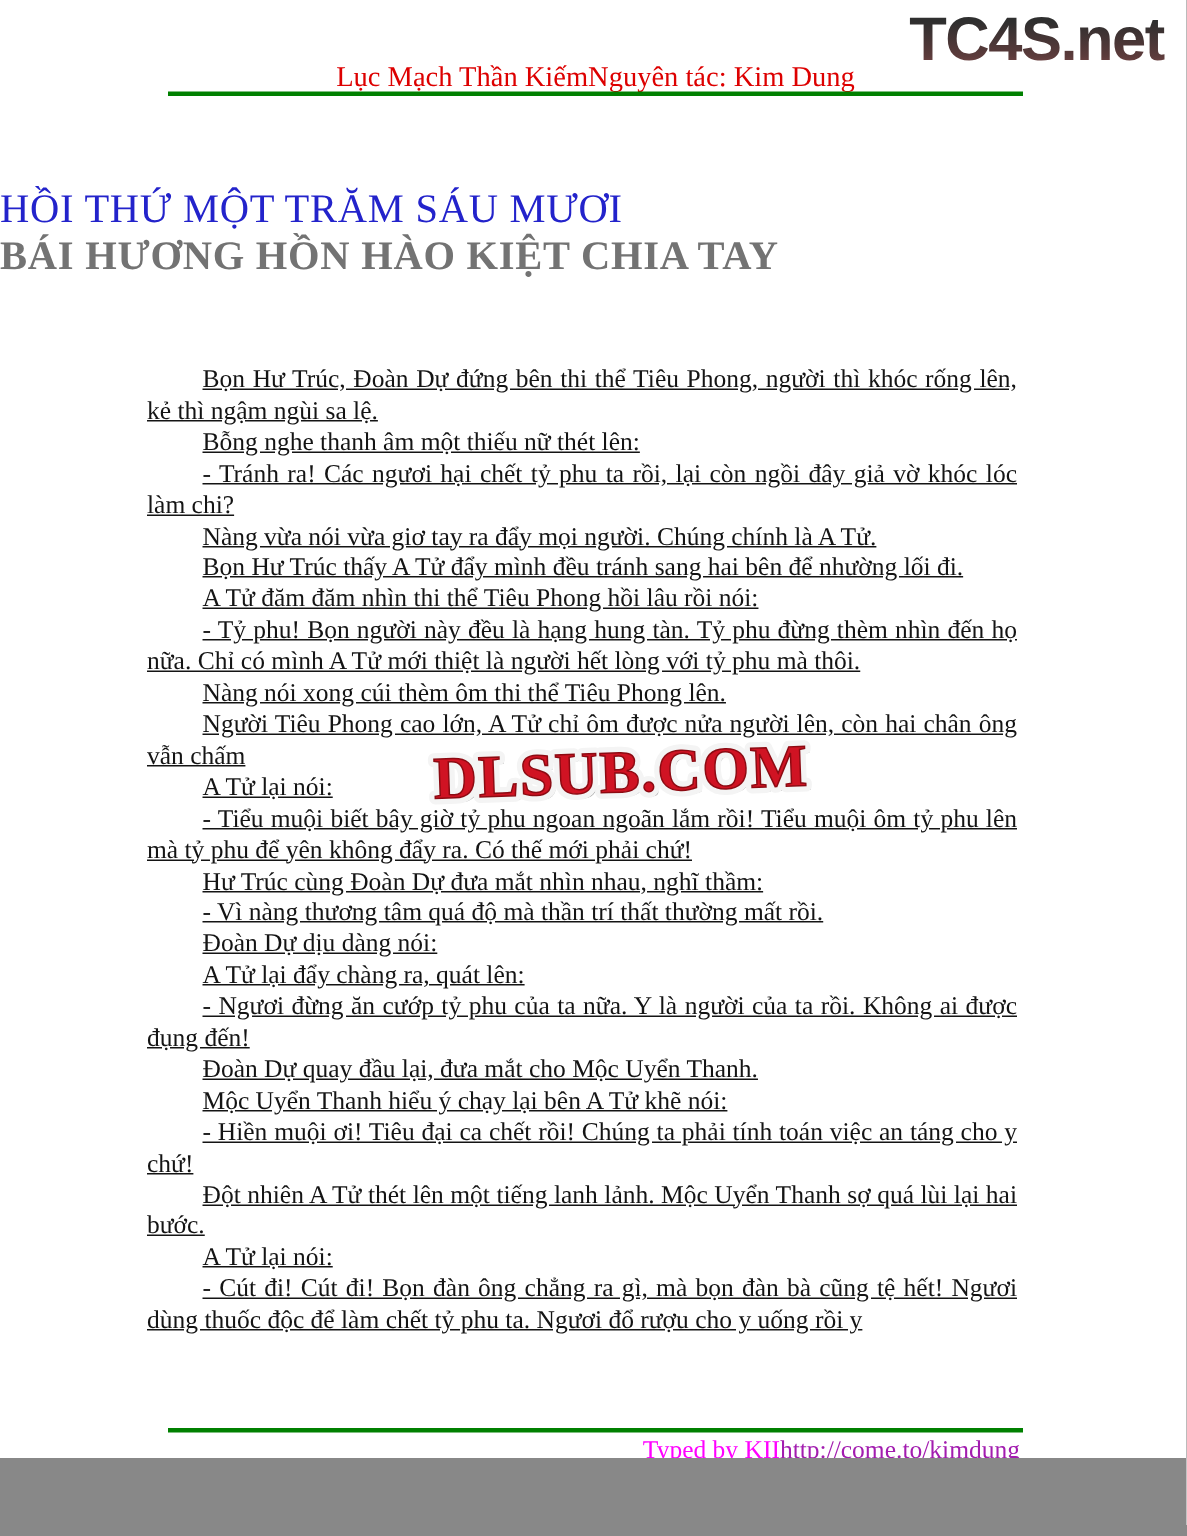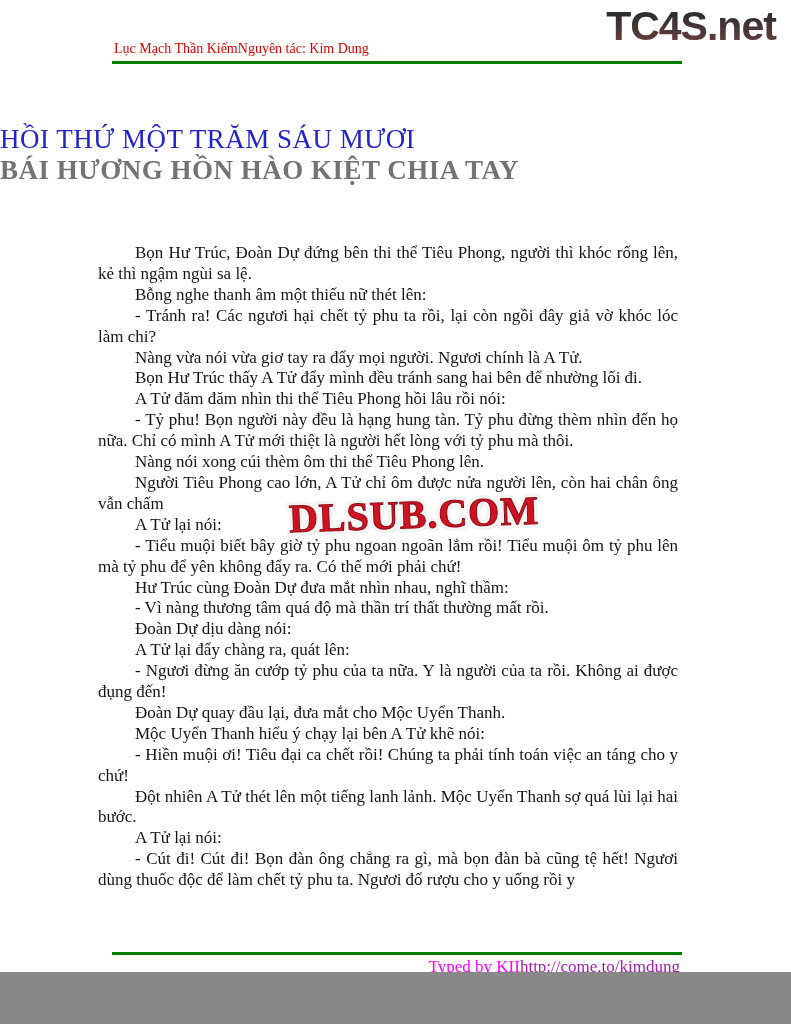--- a/index.html
+++ b/index.html
@@ -11,22 +11,22 @@
     overflow:hidden;
     font-family:"Liberation Serif", serif;
   }
 
   
   .tc4s-logo { position:absolute; top:2px; right:0; }
 
   
   .header-row {
     position:absolute; top:41px; left:114px; width:566px;
-    display:flex; justify-content:flex-start;
-    font-size:14px; color:#dd0000;
+    display:flex; justify-content:center;
+    font-size:19px; color:#dd0000;
   }
   .header-rule {
     position:absolute; top:61px; left:112px; width:570px; height:3px;
     background:#008000;
   }
 
   
   .chapter {
     position:absolute; top:124px; left:0; width:100%;
     text-align:left; font-size:27px; line-height:31px;
@@ -34,21 +34,21 @@
   }
   .chapter-line1 { color:#2323cb; }
   .chapter-line2 { color:#737373;font-weight:bold; }
 
   
   .body-text {
     position:absolute; top:243px; left:98px; width:580px;
     font-size:17px; line-height:20.9px; color:#141414;
     text-align:justify;
   }
-  .body-text p { margin:0; text-indent:37px; }
+  .body-text p { margin:0; text-indent:37px;text-decoration:underline; }
 
   
   .watermark { position:absolute; left:246px; top:482px; }
   .wm-shadow { font:bold 40px "Liberation Serif", serif; letter-spacing:1px;
                fill:#9a9a9a; }
   .wm-stroke { font:bold 40px "Liberation Serif", serif; letter-spacing:1px;
                fill:none; stroke:#f4f4f4; stroke-width:8; stroke-linejoin:round; }
   .wm-fill   { font:bold 40px "Liberation Serif", serif; letter-spacing:1px;
                fill:#d01323; stroke:#8c0a12; stroke-width:1; }
 
@@ -98,21 +98,21 @@
 
   <div class="chapter">
     <div class="chapter-line1">HỒI THỨ MỘT TRĂM SÁU MƯƠI</div>
     <div class="chapter-line2">BÁI HƯƠNG HỒN HÀO KIỆT CHIA TAY</div>
   </div>
 
   <div class="body-text">
       <p>Bọn Hư Trúc, Đoàn Dự đứng bên thi thể Tiêu Phong, người thì khóc rống lên, kẻ thì ngậm ngùi sa lệ.</p>
       <p>Bỗng nghe thanh âm một thiếu nữ thét lên:</p>
       <p>- Tránh ra! Các ngươi hại chết tỷ phu ta rồi, lại còn ngồi đây giả vờ khóc lóc làm chi?</p>
-      <p>Nàng vừa nói vừa giơ tay ra đẩy mọi người. Ngươi chính là A Tử.</p>
+      <p>Nàng vừa nói vừa giơ tay ra đẩy mọi người. Chúng chính là A Tử.</p>
       <p>Bọn Hư Trúc thấy A Tử đẩy mình đều tránh sang hai bên để nhường lối đi.</p>
       <p>A Tử đăm đăm nhìn thi thể Tiêu Phong hồi lâu rồi nói:</p>
       <p>- Tỷ phu! Bọn người này đều là hạng hung tàn. Tỷ phu đừng thèm nhìn đến họ nữa. Chỉ có mình A Tử mới thiệt là người hết lòng với tỷ phu mà thôi.</p>
       <p>Nàng nói xong cúi thèm ôm thi thể Tiêu Phong lên.</p>
       <p>Người Tiêu Phong cao lớn, A Tử chỉ ôm được nửa người lên, còn hai chân ông vẫn chấm</p>
       <p>A Tử lại nói:</p>
       <p>- Tiểu muội biết bây giờ tỷ phu ngoan ngoãn lắm rồi! Tiểu muội ôm tỷ phu lên mà tỷ phu để yên không đẩy ra. Có thế mới phải chứ!</p>
       <p>Hư Trúc cùng Đoàn Dự đưa mắt nhìn nhau, nghĩ thầm:</p>
       <p>- Vì nàng thương tâm quá độ mà thần trí thất thường mất rồi.</p>
       <p>Đoàn Dự dịu dàng nói:</p>

